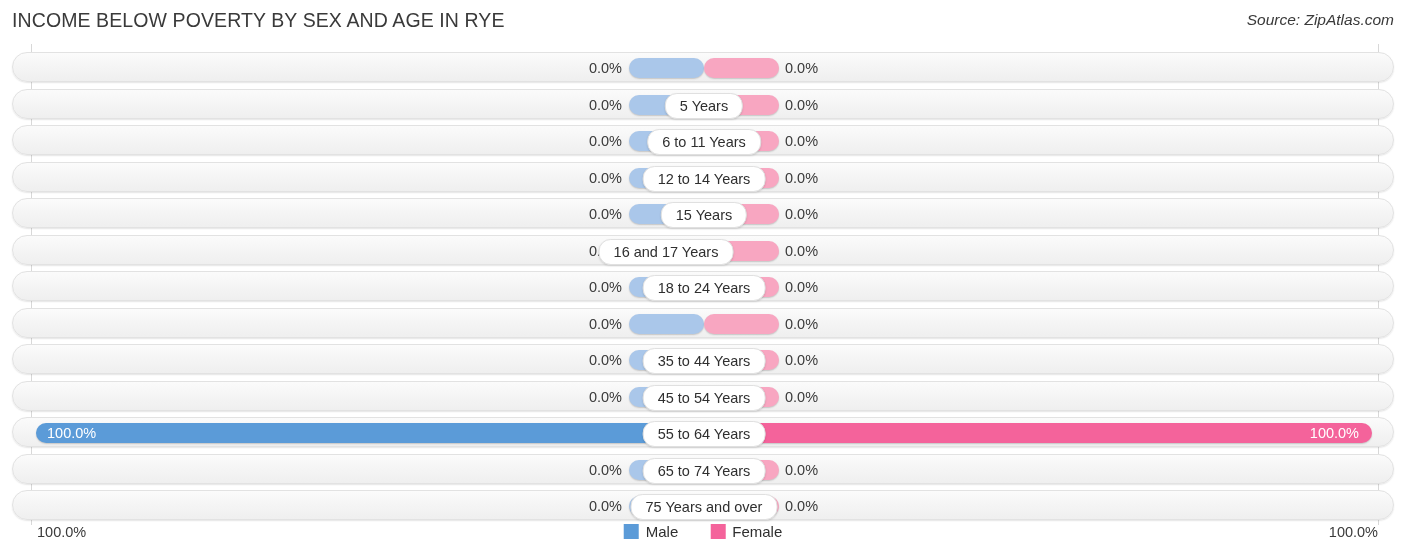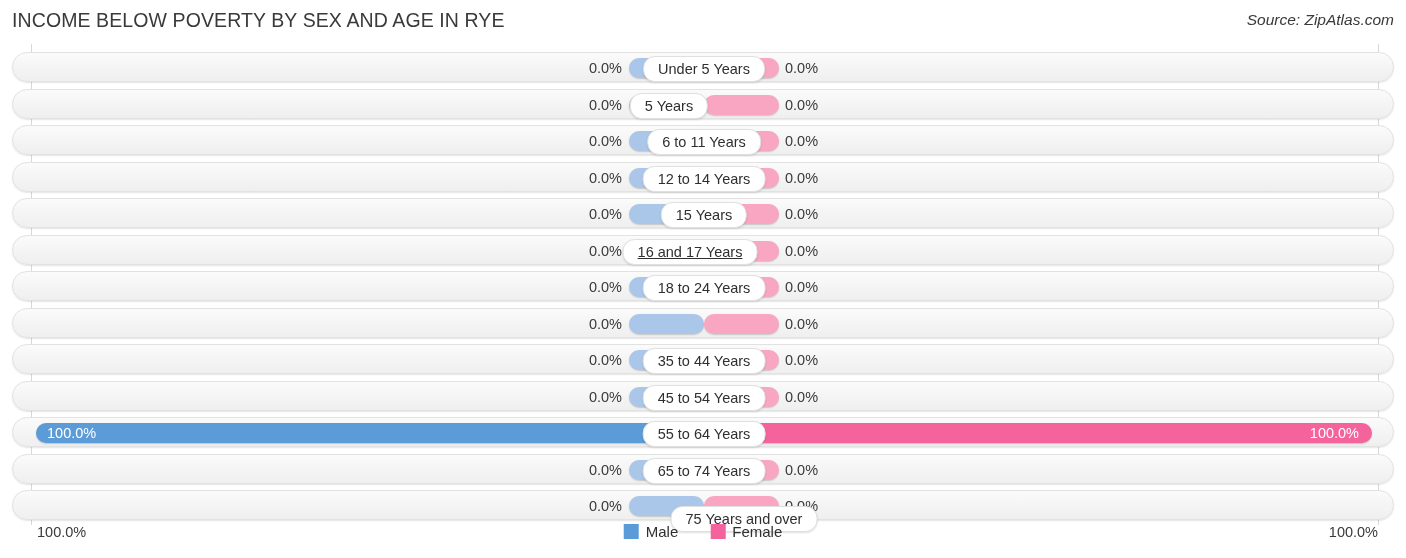--- a/index.html
+++ b/index.html
@@ -185,28 +185,27 @@
 
 <div id="plot">
   <div class="gridline" id="gridline-left"></div>
   <div class="gridline" id="gridline-right"></div>
   <div id="rows">
       <div class="row" style="top: 12px;">
         <div class="bar bar-male" style="right: auto; left: 616px; width: 75px;"></div>
         <div class="bar bar-female" style="left: 691px; width: 75px;"></div>
         <div class="val val-male" style="right: 771px;">0.0%</div>
         <div class="val val-female" style="left: 772px;">0.0%</div>
-        <div class="cat-pill" style="left: 691px;">Under 5 Years</div>
       </div>
       <div class="row" style="top: 48.5px;">
         <div class="bar bar-male" style="right: auto; left: 616px; width: 75px;"></div>
         <div class="bar bar-female" style="left: 691px; width: 75px;"></div>
         <div class="val val-male" style="right: 771px;">0.0%</div>
         <div class="val val-female" style="left: 772px;">0.0%</div>
-        <div class="cat-pill" style="left: 656px; text-align: right;">5 Years</div>
+        <div class="cat-pill" style="left: 691px; text-align: right;">5 Years</div>
       </div>
       <div class="row" style="top: 85px;">
         <div class="bar bar-male" style="right: auto; left: 616px; width: 75px;"></div>
         <div class="bar bar-female" style="left: 691px; width: 75px;"></div>
         <div class="val val-male" style="right: 771px;">0.0%</div>
         <div class="val val-female" style="left: 772px;">0.0%</div>
         <div class="cat-pill" style="left: 691px;">6 to 11 Years</div>
       </div>
       <div class="row" style="top: 121.5px;">
         <div class="bar bar-male" style="right: auto; left: 616px; width: 75px;"></div>
@@ -220,21 +219,21 @@
         <div class="bar bar-female" style="left: 691px; width: 75px;"></div>
         <div class="val val-male" style="right: 771px;">0.0%</div>
         <div class="val val-female" style="left: 772px;">0.0%</div>
         <div class="cat-pill" style="left: 691px;">15 Years</div>
       </div>
       <div class="row" style="top: 194.5px;">
         <div class="bar bar-male" style="right: auto; left: 616px; width: 75px;"></div>
         <div class="bar bar-female" style="left: 691px; width: 75px;"></div>
         <div class="val val-male" style="right: 771px;">0.0%</div>
         <div class="val val-female" style="left: 772px;">0.0%</div>
-        <div class="cat-pill" style="left: 677px; text-decoration: underline;">16 and 17 Years</div>
+        <div class="cat-pill" style="left: 653px;">16 and 17 Years</div>
       </div>
       <div class="row" style="top: 231px;">
         <div class="bar bar-male" style="right: auto; left: 616px; width: 75px;"></div>
         <div class="bar bar-female" style="left: 691px; width: 75px;"></div>
         <div class="val val-male" style="right: 771px;">0.0%</div>
         <div class="val val-female" style="left: 772px;">0.0%</div>
         <div class="cat-pill" style="left: 691px;">18 to 24 Years</div>
       </div>
       <div class="row" style="top: 267.5px;">
         <div class="bar bar-male" style="right: auto; left: 616px; width: 75px;"></div>
@@ -268,21 +267,21 @@
         <div class="bar bar-female" style="left: 691px; width: 75px;"></div>
         <div class="val val-male" style="right: 771px;">0.0%</div>
         <div class="val val-female" style="left: 772px;">0.0%</div>
         <div class="cat-pill" style="left: 691px;">65 to 74 Years</div>
       </div>
       <div class="row" style="top: 450px;">
         <div class="bar bar-male" style="right: auto; left: 616px; width: 75px;"></div>
         <div class="bar bar-female" style="left: 691px; width: 75px;"></div>
         <div class="val val-male" style="right: 771px;">0.0%</div>
         <div class="val val-female" style="left: 772px;">0.0%</div>
-        <div class="cat-pill" style="left: 731px; margin-top: 12px;">75 Years and over</div>
+        <div class="cat-pill" style="left: 691px;">75 Years and over</div>
       </div>
     </div>
 </div>
 
 <div id="footer">
   <div id="axis-left">100.0%</div>
   <div id="legend">
     <div class="legend-item">
       <span class="legend-swatch" id="legend-swatch-male" style="background: rgb(91, 155, 216);"></span>
       <span class="legend-text">Male</span>

